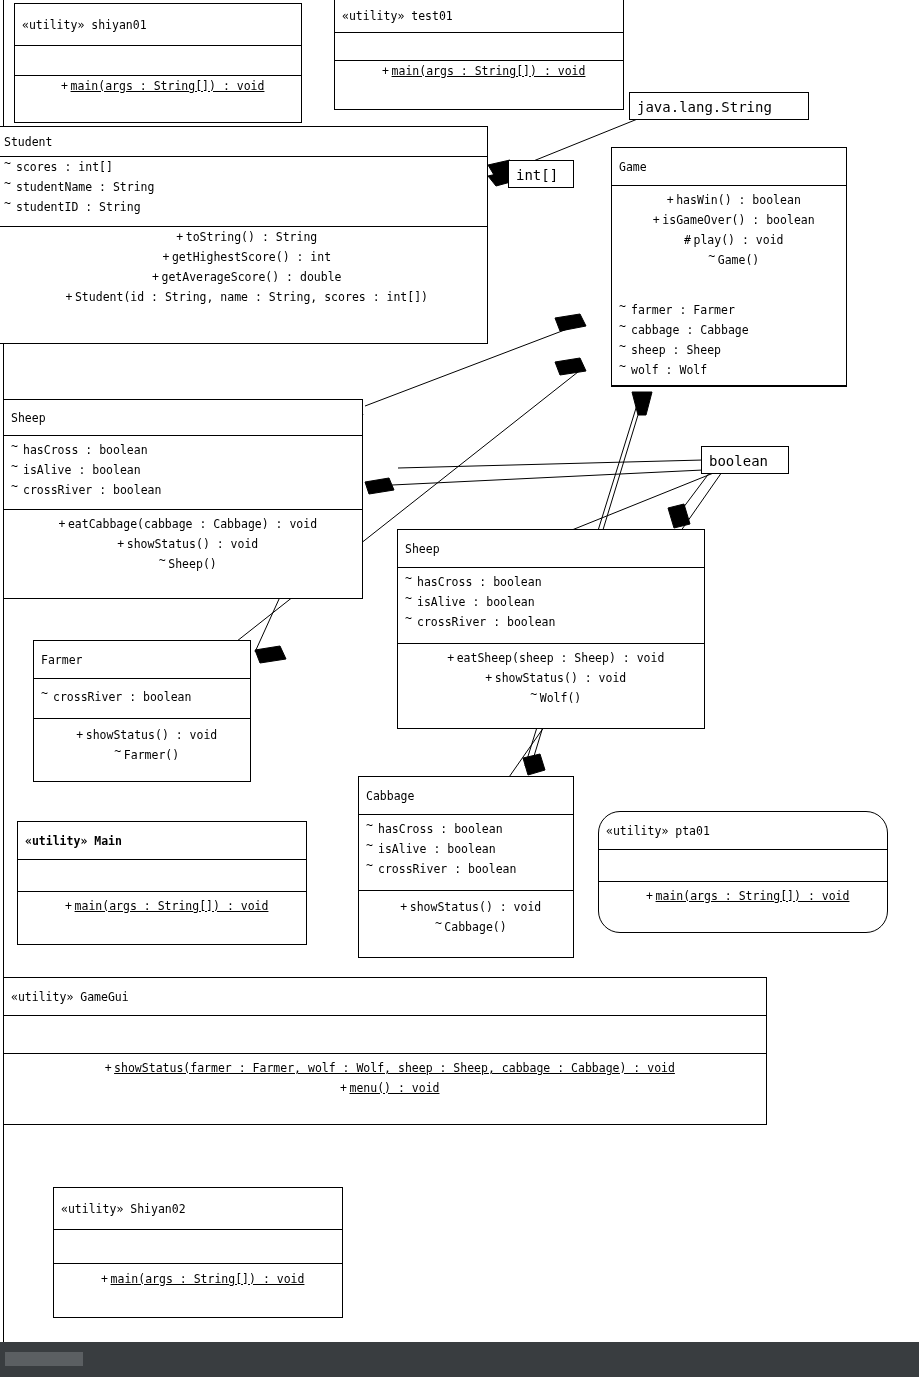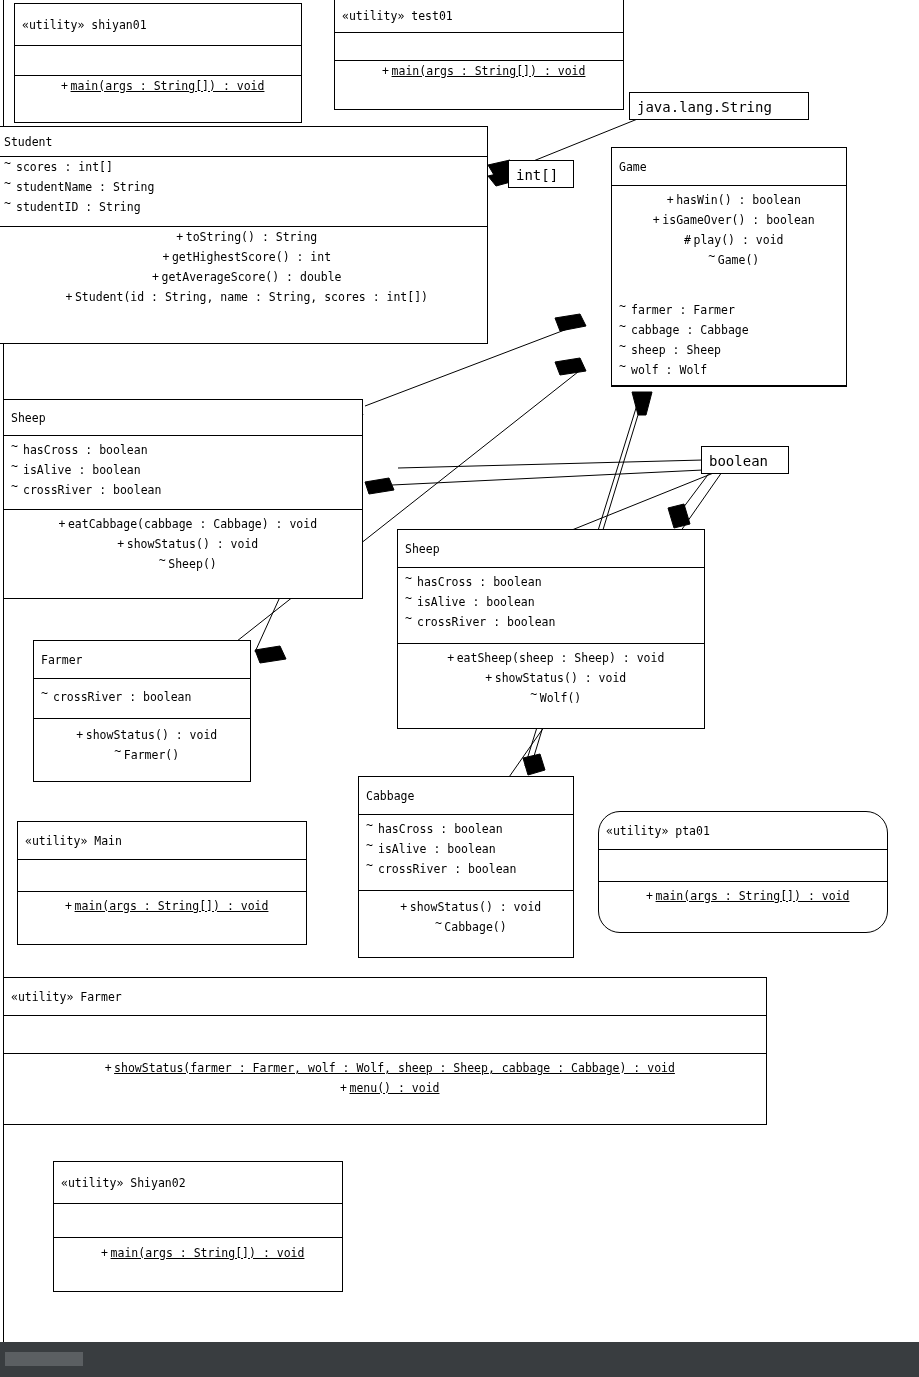--- a/index.html
+++ b/index.html
@@ -274,51 +274,51 @@
         <div class="row"><span class="vis tilde">~</span><span>isAlive : boolean</span></div>
         <div class="row"><span class="vis tilde">~</span><span>crossRiver : boolean</span></div>
       </div>
       <div class="sec last" style="height:66px;">
         <div class="row" style="margin-top:6px;"><span class="vis">+</span><span>showStatus() : void</span></div>
         <div class="row"><span class="vis tilde">~</span><span>Cabbage()</span></div>
       </div>
     </div>
 
     <div class="uml" style="left:17px; top:821px; width:290px; height:124px;">
-      <div class="sec" style="height:38px;">
+      <div class="sec" style="height:38px;font-weight:bold;">
         <div class="title-row" style="line-height:38px;">«utility» Main</div>
       </div>
       <div class="sec" style="height:32px;"></div>
       <div class="sec last" style="height:52px;">
         <div class="row" style="margin-top:4px;"><span class="vis">+</span><span class="static-u">main(args : String[]) : void</span></div>
       </div>
     </div>
 
     <div class="uml" style="left:598px; top:811px; width:290px; height:122px;border-radius:22px;">
       <div class="sec" style="height:38px;">
         <div class="title-row" style="line-height:38px;">«utility» pta01</div>
       </div>
       <div class="sec" style="height:32px;"></div>
       <div class="sec last" style="height:50px;">
         <div class="row" style="margin-top:4px;"><span class="vis">+</span><span class="static-u">main(args : String[]) : void</span></div>
       </div>
     </div>
 
     <div class="uml" style="left:3px; top:977px; width:764px; height:148px;">
       <div class="sec" style="height:38px;">
-        <div class="title-row" style="line-height:38px;">«utility» Farmer</div>
+        <div class="title-row" style="line-height:38px;">«utility» GameGui</div>
       </div>
       <div class="sec" style="height:38px;"></div>
       <div class="sec last" style="height:70px;">
         <div class="row" style="margin-top:4px;"><span class="vis">+</span><span class="static-u">showStatus(farmer : Farmer, wolf : Wolf, sheep : Sheep, cabbage : Cabbage) : void</span></div>
         <div class="row"><span class="vis">+</span><span class="static-u">menu() : void</span></div>
       </div>
     </div>
 
-    <div class="uml" style="left:53px; top:1161px; width:290px; height:131px;">
+    <div class="uml" style="left:53px; top:1187px; width:290px; height:131px;">
       <div class="sec" style="height:42px;">
         <div class="title-row" style="line-height:42px;">«utility» Shiyan02</div>
       </div>
       <div class="sec" style="height:34px;"></div>
       <div class="sec last" style="height:53px;">
         <div class="row" style="margin-top:5px;"><span class="vis">+</span><span class="static-u">main(args : String[]) : void</span></div>
       </div>
     </div>
 
   </div>

